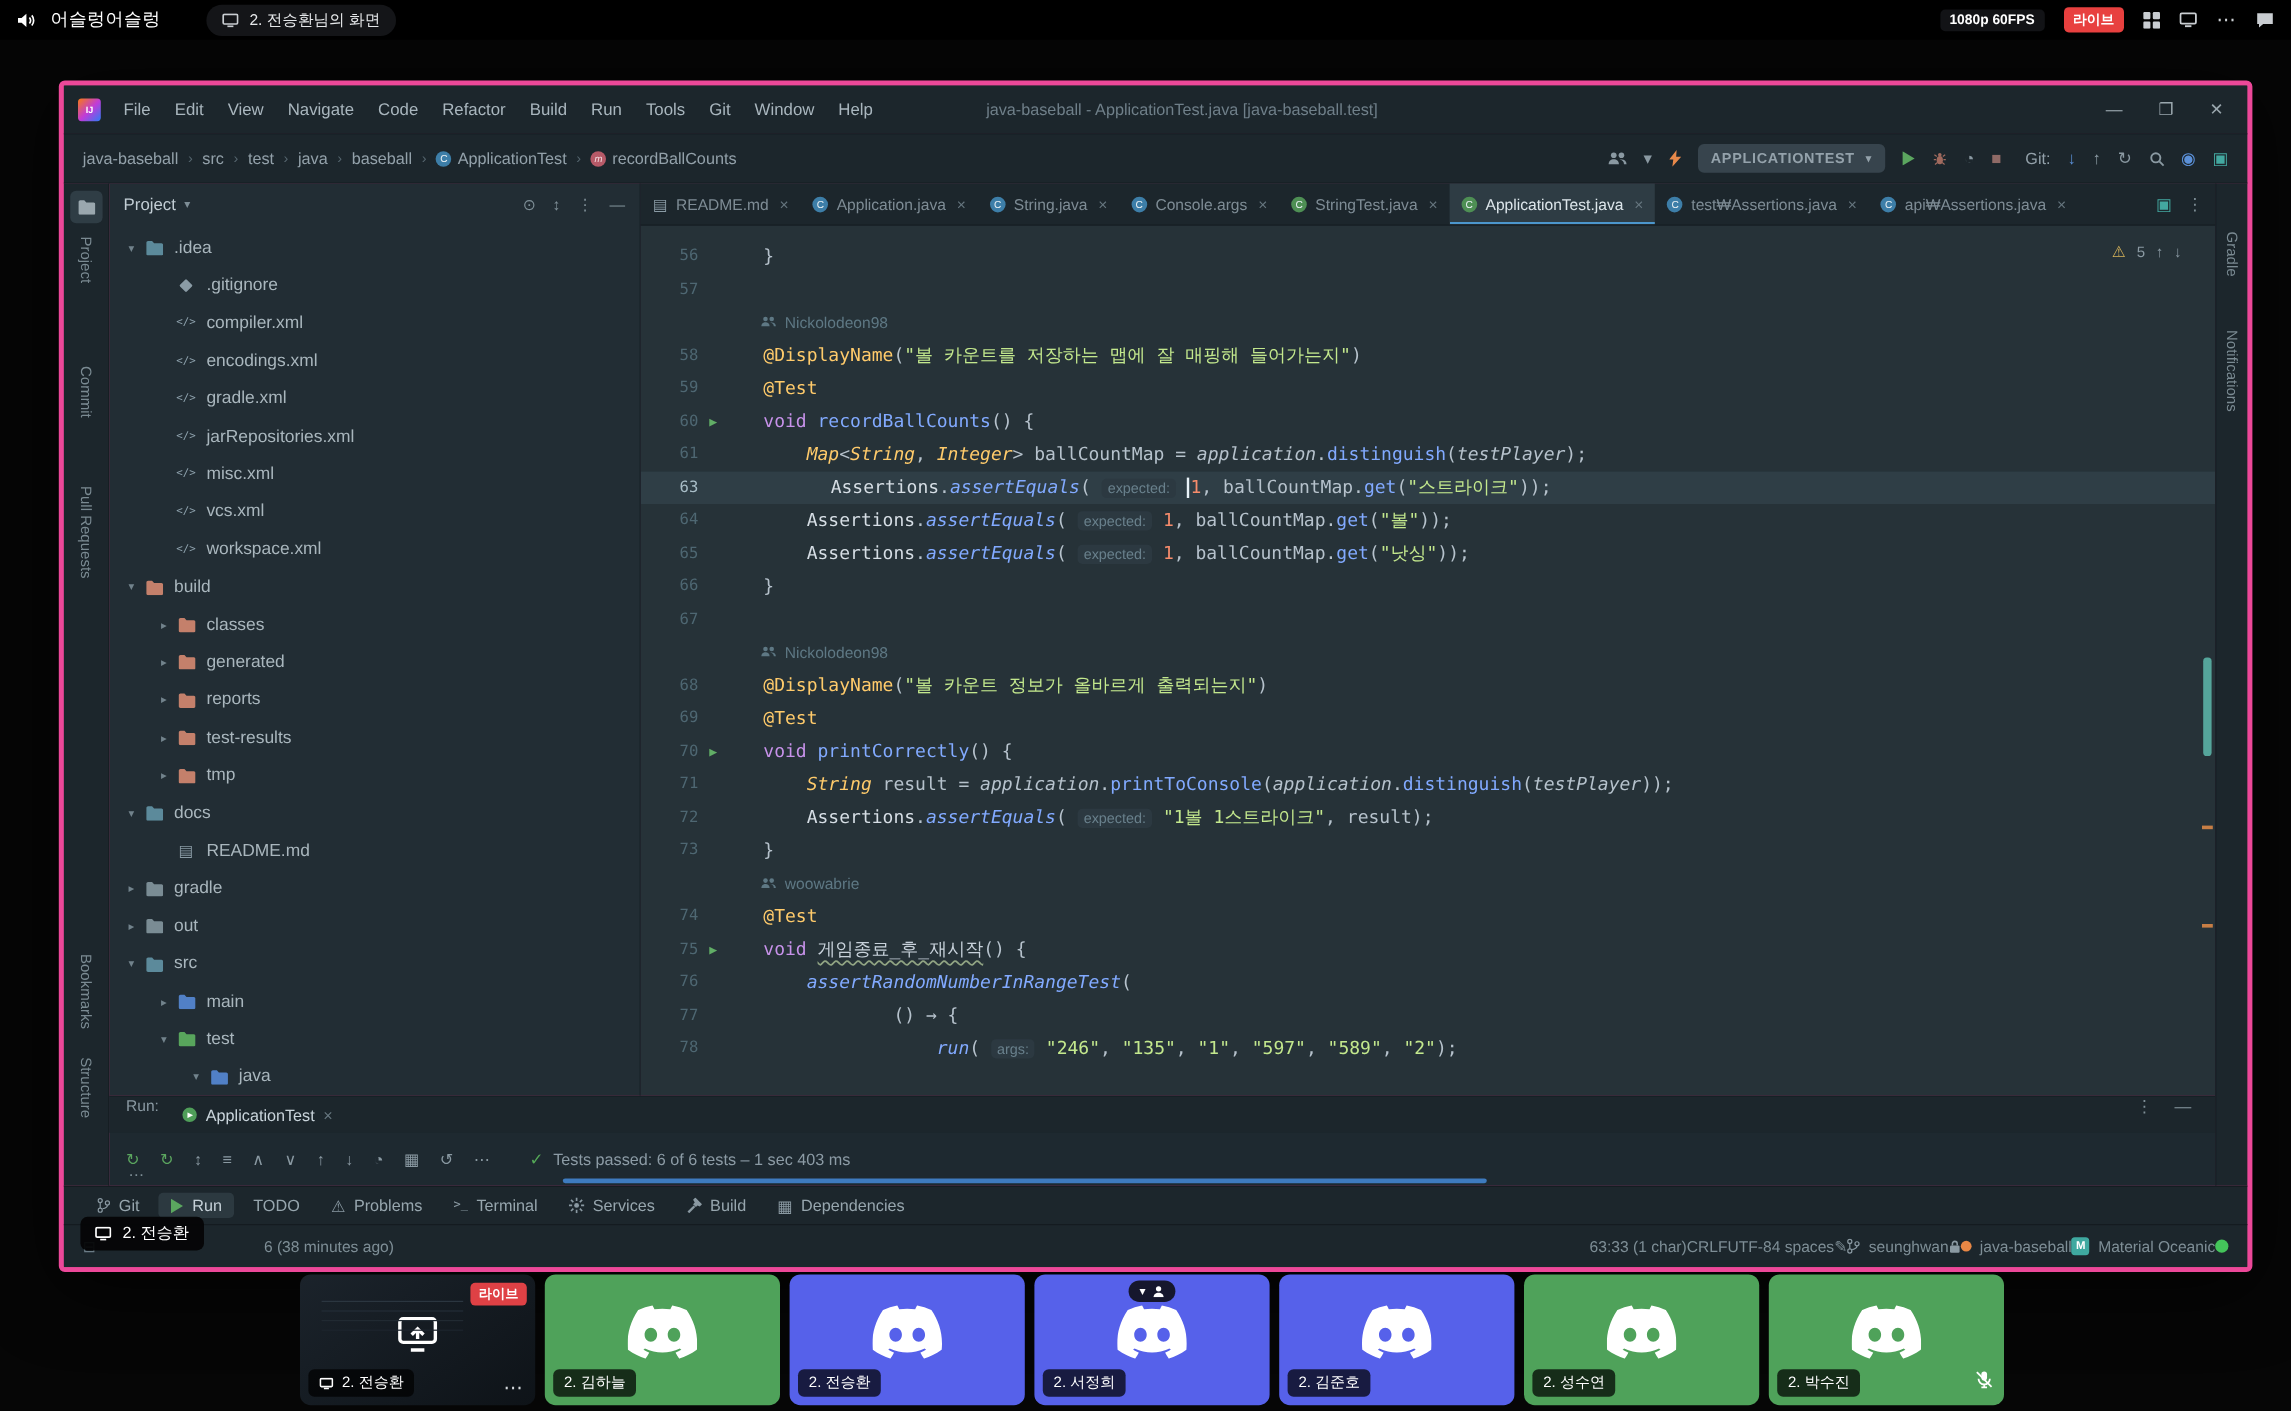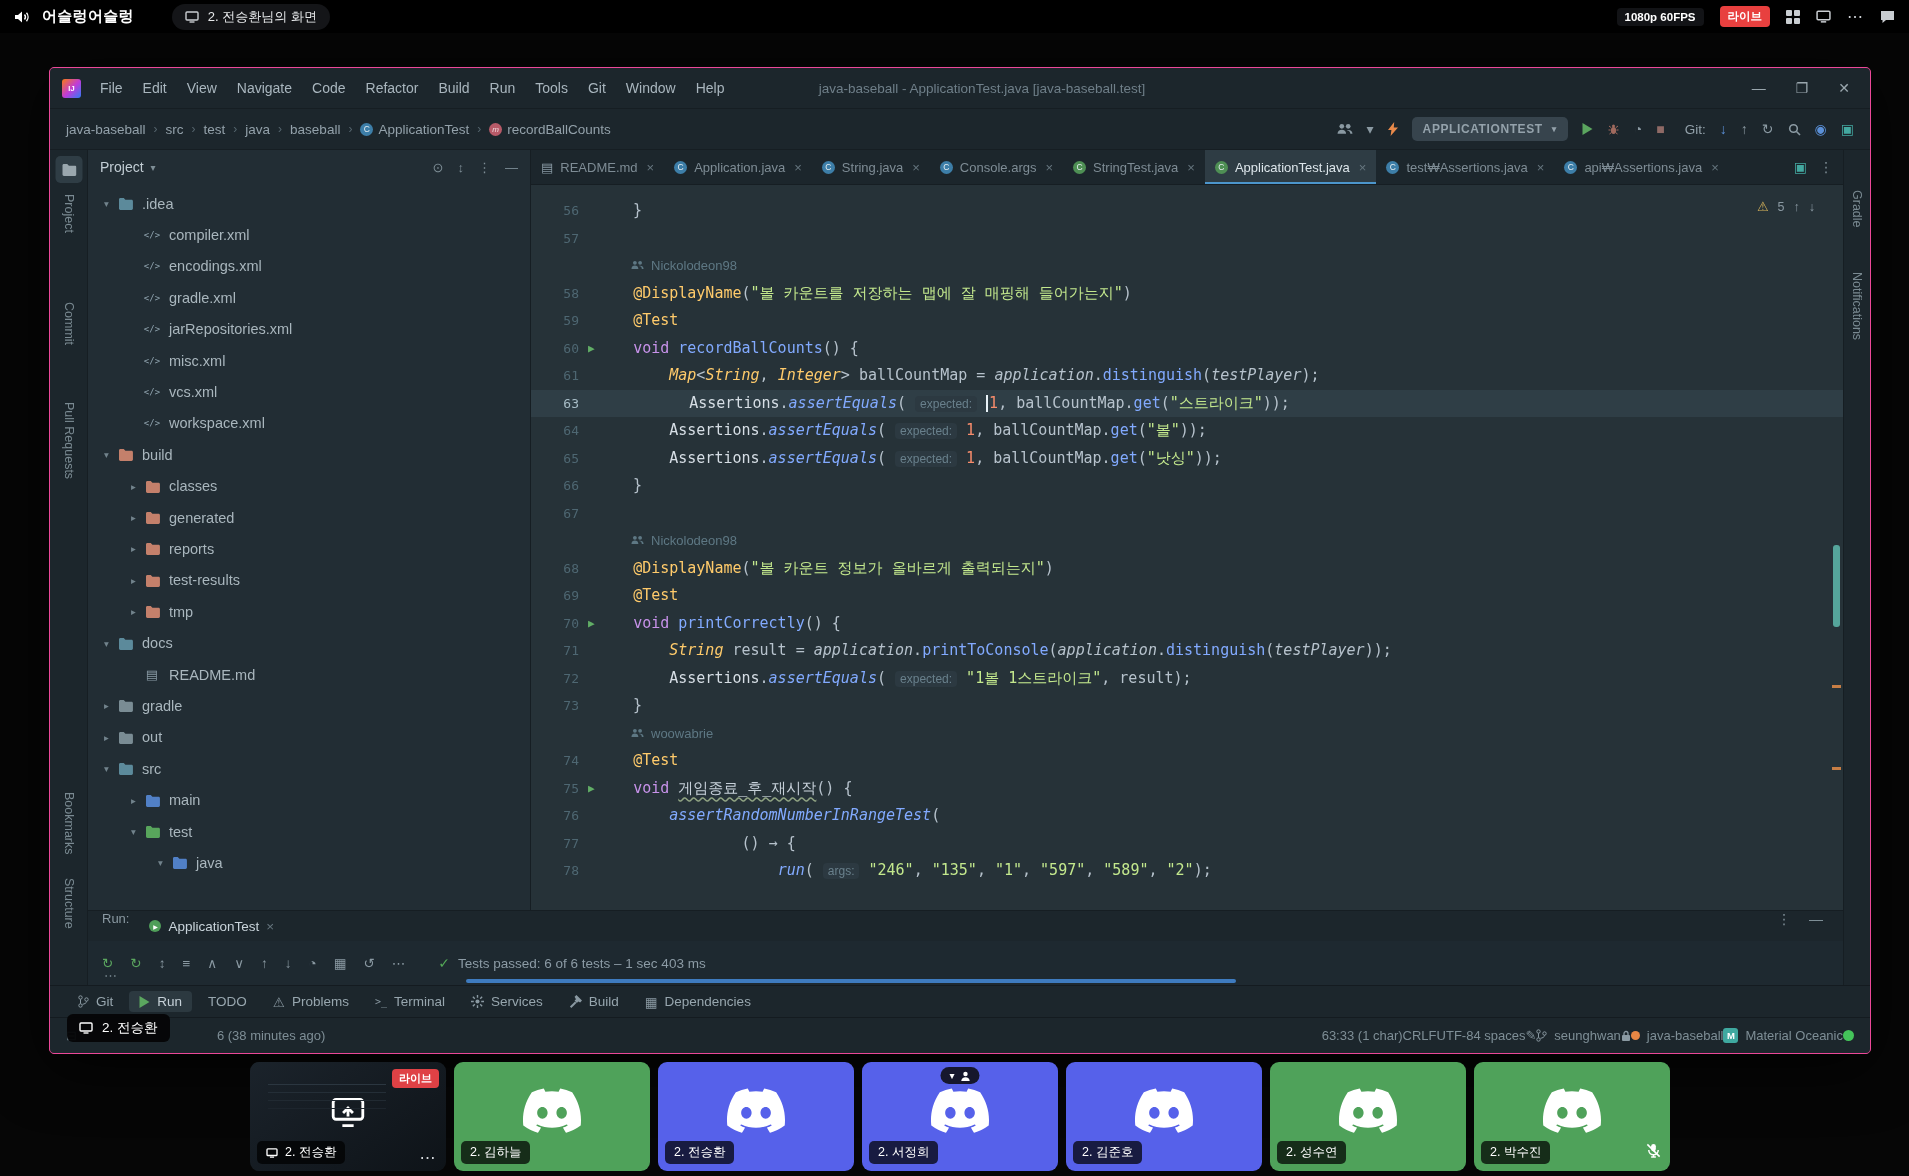--- a/index.html
+++ b/index.html
@@ -1,30 +1,30 @@
 <!DOCTYPE html>
 <html><head>
 <meta charset="utf-8">
 <style>
   html,body{margin:0;padding:0;background:#000;}
   .stage{position:relative;width:1909px;height:1176px;background:#060606;overflow:hidden;
          font-family:"Liberation Sans",sans-serif;}
 
   
   .dtop{position:absolute;left:0;top:0;right:0;height:33px;background:#000;display:flex;align-items:center;padding:0 14px;gap:12px;z-index:20;}
-  .server{color:#fff;font-weight:bold;font-size:15px;letter-spacing:.3px;}
+  .server{color:#fff;font-weight:normal;font-size:15px;letter-spacing:.3px;}
   .stream-chip{display:flex;align-items:center;gap:9px;background:#141518;border-radius:16px;padding:4px 13px;margin-left:26px;color:#E6E8EA;font-size:13px;}
   .dtop-right{margin-left:auto;display:flex;align-items:center;gap:16px;}
   .qbadge{background:#121316;color:#fff;font-size:11.5px;font-weight:bold;border-radius:4px;padding:3px 8px;}
   .lbadge{background:#E8403F;color:#fff;font-size:11.5px;font-weight:bold;border-radius:4px;padding:3px 8px;}
   .dico{display:flex;align-items:center;color:#CDD1D5;}
   .dots{color:#CDD1D5;font-size:16px;letter-spacing:1px;}
 
   
-  .ide{position:absolute;left:49px;top:67px;width:1820px;height:985px;background:#ec4899;border:1px solid #ec4899;border-radius:5px;
+  .ide{position:absolute;left:49px;top:67px;width:1820px;height:985px;background:#ec4899;border:4px solid #ec4899;border-radius:5px;
        box-shadow:0 12px 60px rgba(0,0,0,.7);display:flex;flex-direction:column;overflow:hidden;z-index:2;}
   .titlebar{height:40px;background:#1C262C;display:flex;align-items:center;padding:0 12px;gap:10px;position:relative;flex:0 0 auto;}
   .ij-logo{width:19px;height:19px;border-radius:3px;background:linear-gradient(135deg,#F97A12,#C13BD8 52%,#2E7BF6);display:flex;align-items:center;justify-content:center;color:#fff;font-size:7.5px;font-weight:bold;}
   .menus{display:flex;gap:2px;}
   .menu-item{padding:4px 9px;color:#A9B6BE;font-size:14px;border-radius:4px;}
   .win-title{position:absolute;left:50%;transform:translateX(-50%);color:#6F7F89;font-size:13.5px;white-space:nowrap;padding-left:44px;}
   .win-controls{margin-left:auto;display:flex;gap:30px;color:#9AA7AE;font-size:14px;padding-right:8px;}
   .navbar{height:40px;background:#1C262C;border-top:1px solid #161E23;border-bottom:1px solid #161E23;display:flex;align-items:center;padding:0 16px;flex:0 0 auto;}
   .crumbs{display:flex;align-items:center;gap:8px;font-size:13.5px;color:#93A1AA;white-space:nowrap;}
   .crumb-sep{color:#55656E;font-size:12px;}
@@ -308,20 +308,27 @@
             </div>
             <div class="tree" id="tree">
                 <div class="trow" style="padding-left: 10px;">
                   <span class="chev">▾</span>
                   <span class="ticon">
                     <svg width="15" height="13" viewBox="0 0 16 14">
                       <path d="M1 2.5C1 1.7 1.7 1 2.5 1h3.6l1.8 2h6.6c.8 0 1.5.7 1.5 1.5v8c0 .8-.7 1.5-1.5 1.5h-12C1.7 14 1 13.3 1 12.5z" fill="#5C8A9B"></path>
                     </svg>
                   </span>
                   <span>.idea</span>
+                </div>
+                <div class="trow" style="padding-left: 37px;">
+                  <span class="chev"></span>
+                  <span class="ticon">
+                    <span class="diam"></span>
+                  </span>
+                  <span>.gitignore</span>
                 </div>
                 <div class="trow" style="padding-left: 37px;">
                   <span class="chev"></span>
                   <span class="ticon">
                     <span class="xmlic">&lt;/&gt;</span>
                   </span>
                   <span>compiler.xml</span>
                 </div>
                 <div class="trow" style="padding-left: 37px;">
                   <span class="chev"></span>

